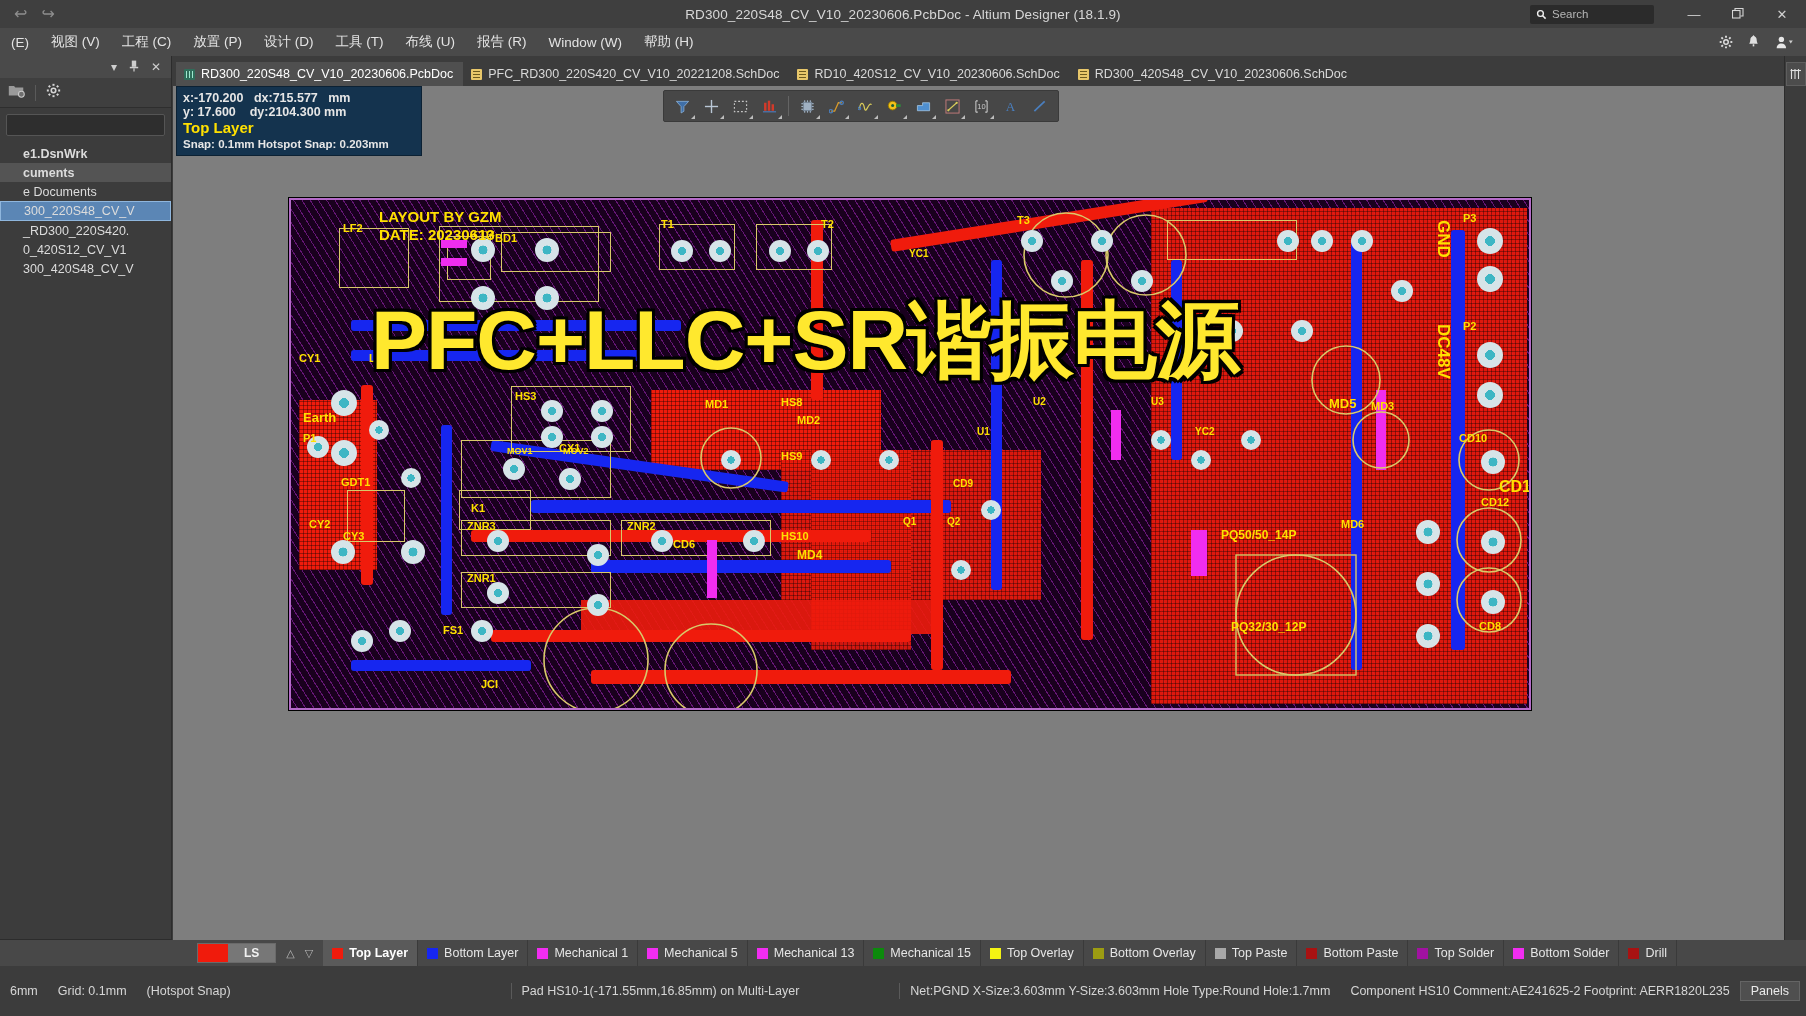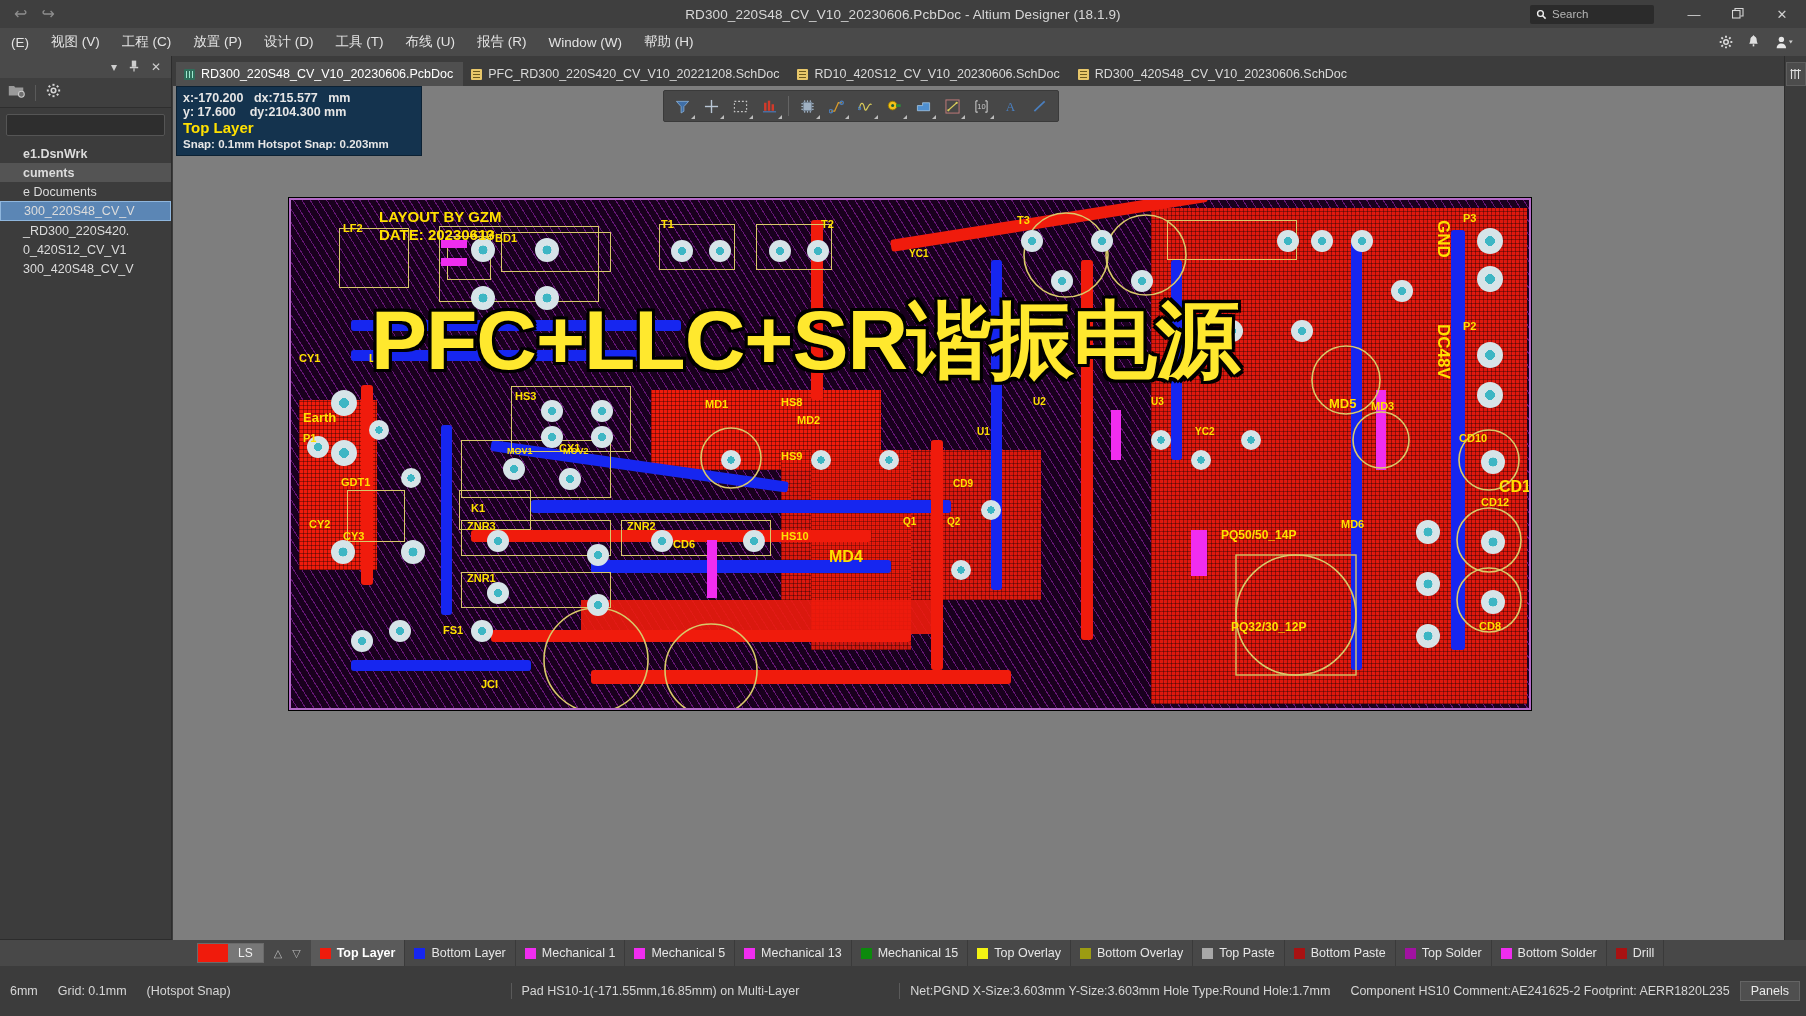--- a/index.html
+++ b/index.html
@@ -190,21 +190,21 @@
   .layerbar {
     position:absolute; left:0; top:940px; width:1806px; height:26px;
     background:#484848; display:flex; align-items:center;
   }
   .lb-left { width:195px; height:26px; }
   .lb-swatchbox {
     display:flex; align-items:center; height:20px; margin-left:2px;
     border:1px solid #6a6a6a; background:#777;
   }
   .lb-sw { width:30px; height:18px; background:#f01b0c; }
-  .lb-ls { padding:0 10px; color:#f1f1f1; font-size:12px; font-weight:normal; }
+  .lb-ls { padding:0 16px; color:#f1f1f1; font-size:12px; font-weight:bold; }
   .lb-arrows { display:flex; gap:10px; margin-left:10px; color:#b8b8b8; font-size:11px; }
   .layer-tab {
     height:26px; display:flex; align-items:center; gap:6px; padding:0 9px;
     color:#e6e6e6; font-size:12.5px; white-space:nowrap; cursor:pointer;
     border-right:1px solid #3a3a3a;
   }
   .layer-tab.active { background:#5a5a5a; color:#ffffff; font-weight:bold; }
   .layer-tab .lsw { width:11px; height:11px; flex:none; }
 
   
@@ -637,21 +637,21 @@
       <div class="overlay-text" style="left:370px;top:18px;font-size:11px;">T1</div>
       <div class="overlay-text" style="left:530px;top:18px;font-size:11px;">T2</div>
       <div class="overlay-text" style="left:726px;top:14px;font-size:11px;">T3</div>
       <div class="overlay-text" style="left:224px;top:190px;font-size:11px;">HS3</div>
       <div class="overlay-text" style="left:490px;top:196px;font-size:11px;">HS8</div>
       <div class="overlay-text" style="left:490px;top:250px;font-size:11px;">HS9</div>
       <div class="overlay-text" style="left:490px;top:330px;font-size:11px;">HS10</div>
       <div class="overlay-text" style="left:414px;top:198px;font-size:11px;">MD1</div>
       <div class="overlay-text" style="left:506px;top:214px;font-size:11px;">MD2</div>
       <div class="overlay-text" style="left:1080px;top:200px;font-size:11px;">MD3</div>
-      <div class="overlay-text" style="left:506px;top:348px;font-size:16px;margin-left:32px;">MD4</div>
+      <div class="overlay-text" style="left:506px;top:348px;font-size:12px;">MD4</div>
       <div class="overlay-text" style="left:1038px;top:196px;font-size:13px;">MD5</div>
       <div class="overlay-text" style="left:1050px;top:318px;font-size:11px;">MD6</div>
       <div class="overlay-text" style="left:382px;top:338px;font-size:11px;">CD6</div>
       <div class="overlay-text" style="left:1180px;top:420px;font-size:11px;padding-left:8px;">CD8</div>
       <div class="overlay-text" style="left:662px;top:262px;font-size:10px;margin-top:16px;">CD9</div>
       <div class="overlay-text" style="left:1168px;top:232px;font-size:11px;">CD10</div>
       <div class="overlay-text" style="left:1190px;top:296px;font-size:11px;">CD12</div>
       <div class="overlay-text" style="left:1208px;top:278px;font-size:16px;">CD13</div>
       <div class="overlay-text" style="left:180px;top:302px;font-size:11px;">K1</div>
       <div class="overlay-text" style="left:612px;top:316px;font-size:10px;">Q1</div>

